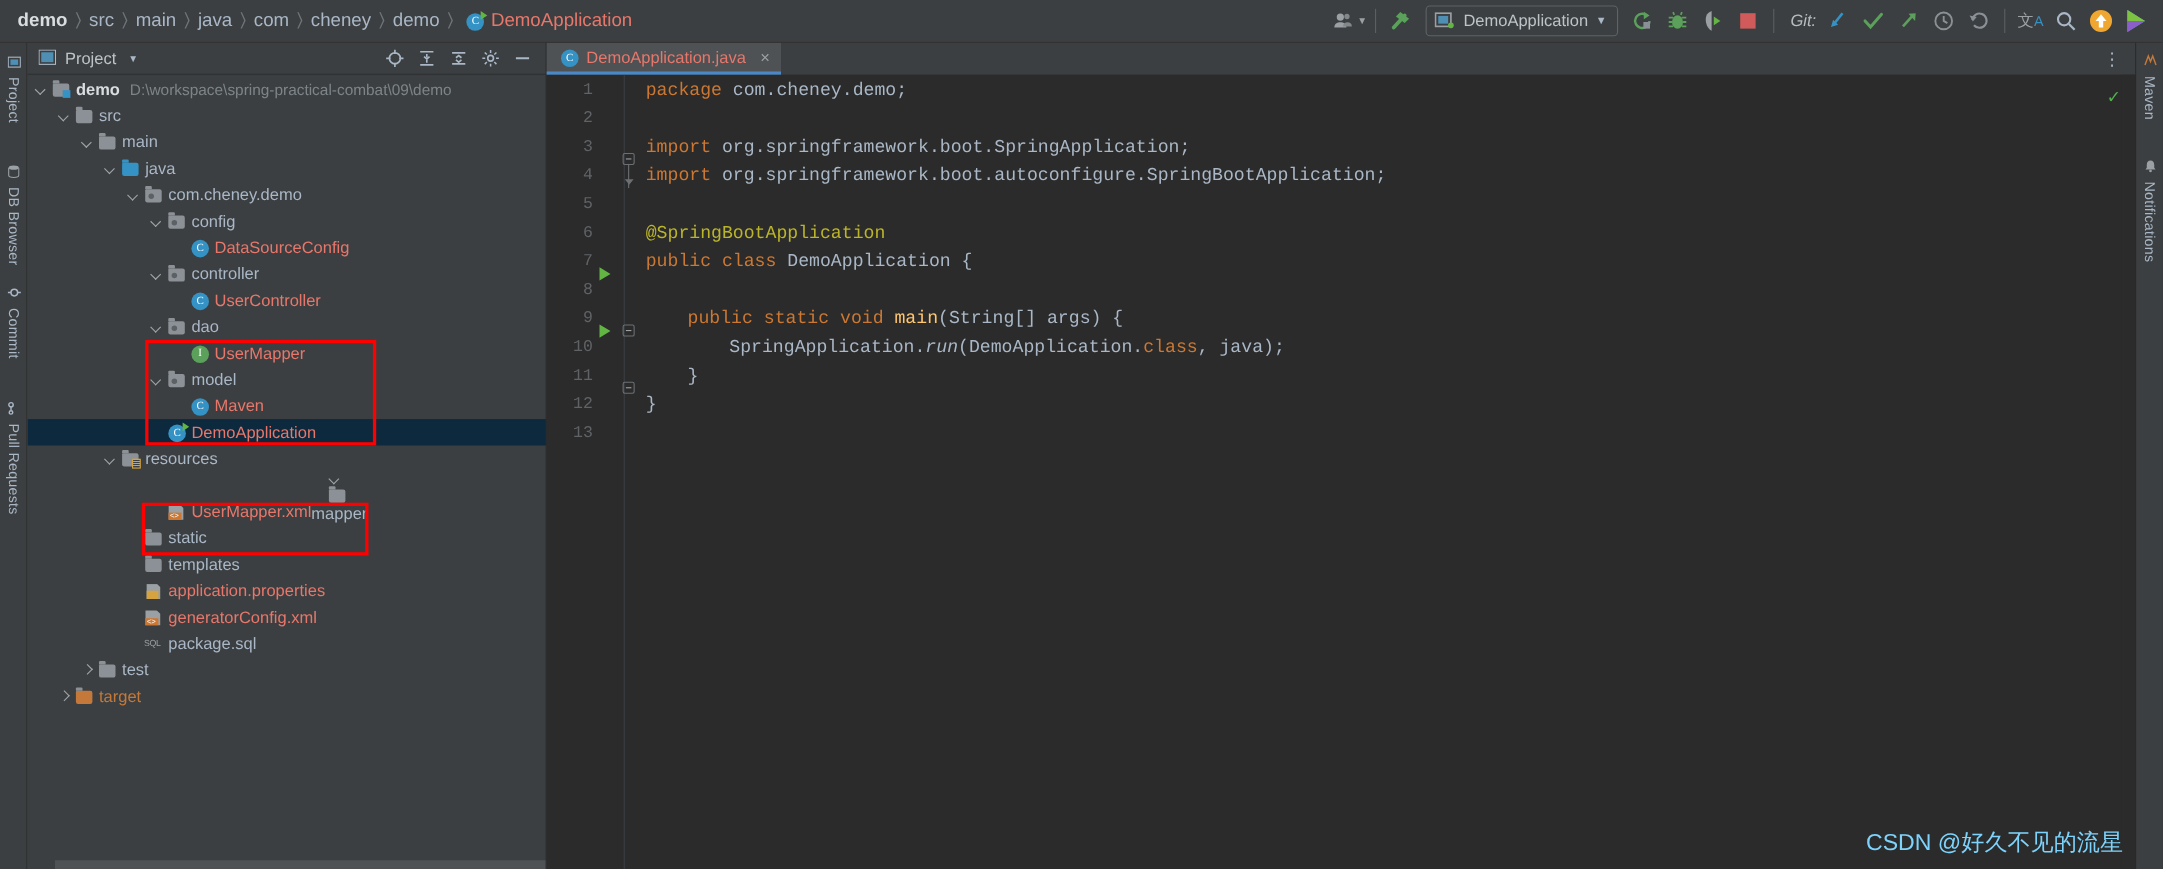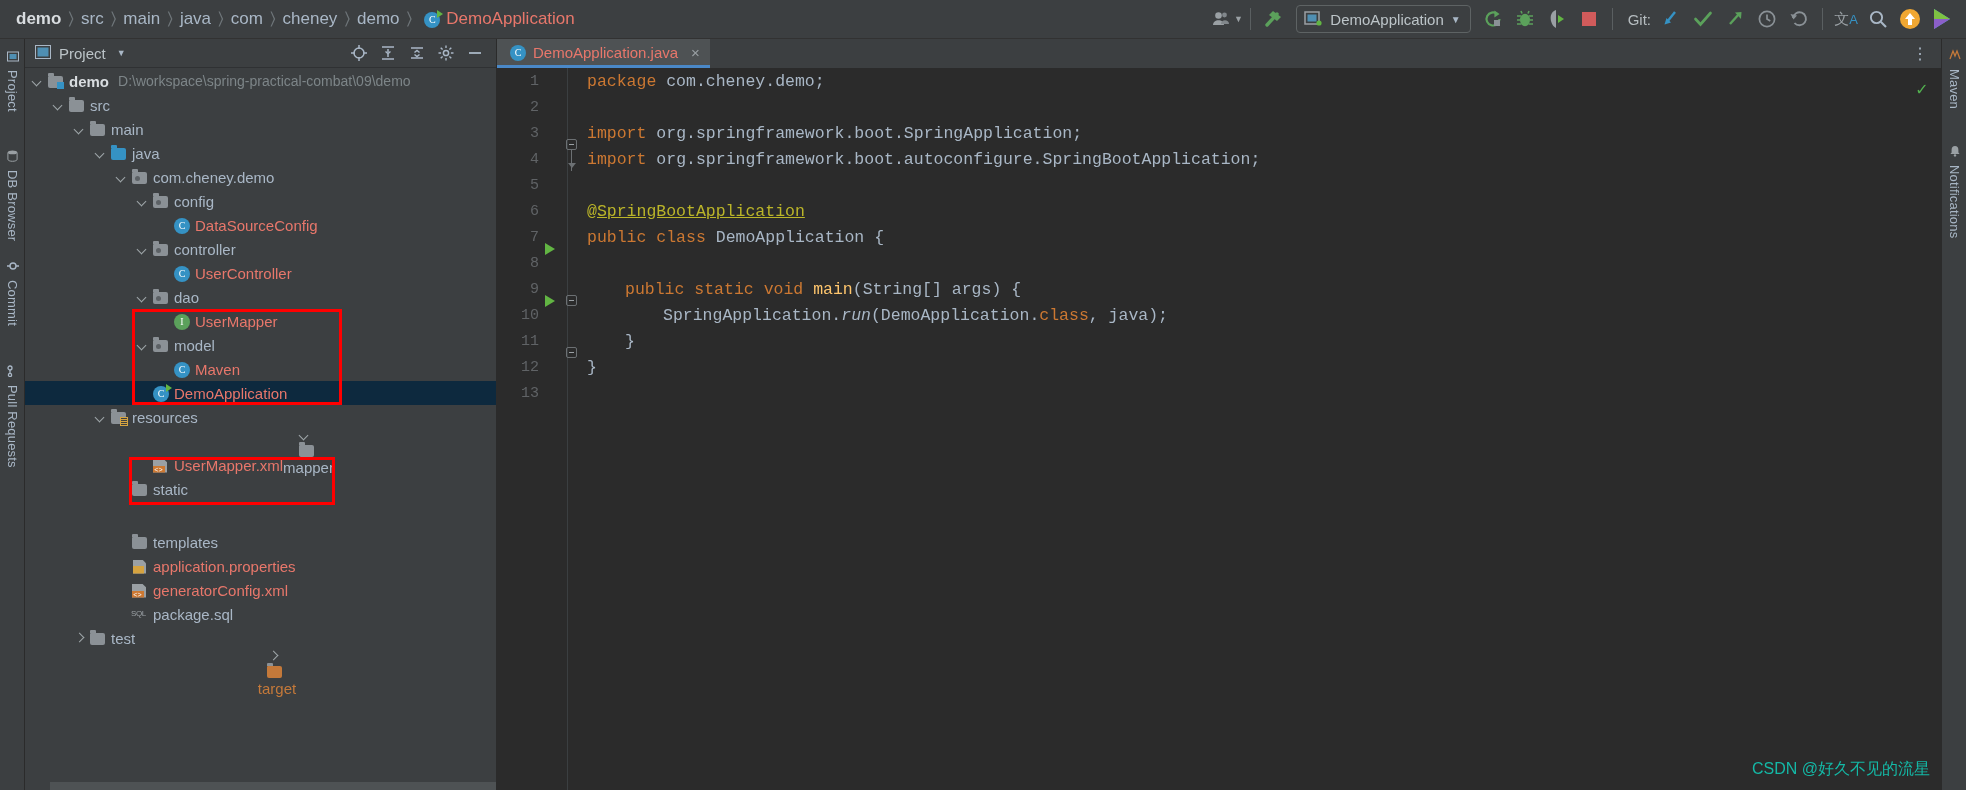--- a/index.html
+++ b/index.html
@@ -33,21 +33,21 @@
     color: #a9b7c6; font-size: 15px; position: relative;
   }
   .vdiv { width: 1px; height: 22px; background: #5a5f61; margin: 0 7px; }
 
   .runconfig {
     display: flex; align-items: center; gap: 7px;
     border: 1px solid #5e6364; border-radius: 4px;
     height: 28px; padding: 0 9px 0 7px; margin: 0 6px;
     color: #bcc4c8; font-size: 15px;
   }
-  .gitlabel { color: #b6bdc0; font-size: 15px; padding: 0 4px 0 8px; }
+  .gitlabel { color: #b6bdc0; font-size: 15px; padding: 0 4px 0 8px; font-style: italic; }
 
   
   #leftrail {
     position: absolute; left: 0; top: 39px; width: 25px; height: 751px;
     background: #3c3f41; border-right: 1px solid #2b2b2b;
   }
   #rightrail {
     position: absolute; right: 0; top: 39px; width: 25px; height: 751px;
     background: #3c3f41; border-left: 1px solid #2b2b2b;
   }
@@ -210,30 +210,30 @@
     content: ""; position: absolute; left: 2px; top: 4px; width: 5px; height: 1px; background: #9aa0a4;
   }
   .foldline { position: absolute; left: 8px; top: 16px; width: 1px; height: 22px; background: #6c7073; }
   .foldtip { position: absolute; left: 5px; top: 30px; width: 0; height: 0;
     border-style: solid; border-width: 5px 4px 0 4px;
     border-color: #6c7073 transparent transparent transparent; }
   .vline { position: absolute; left: 70px; top: 0; width: 1px; height: 722px; background: #3b3f41; }
 
   .k  { color: #cc7832; }       
   .s  { color: #a9b7c6; }       
-  .a  { color: #bbb529; text-decoration: underline; }
+  .a  { color: #bbb529; }
   .fn { color: #ffc66d; }
   .it { color: #a9b7c6; font-style: italic; }
 
   #checkmark { position: absolute; right: 14px; top: 10px; color: #52b04f; font-size: 18px; }
   #editor-scroll-right { position: absolute; right: 0; top: 29px; width: 12px; height: 722px; background: #2b2b2b; }
 
   
   #watermark {
-    position: absolute; right: 36px; bottom: 10px; color: #14b8a6; font-size: 16px;
+    position: absolute; right: 36px; bottom: 10px; color: #7dd3fc; font-size: 21px;
     font-family: "Liberation Sans", sans-serif;
   }
   
   #bottomstrip { position:absolute; left:25px; bottom:0; width:472px; height:8px; background:#4e5254; }
 </style>
 </head>
 <body>
 
 <div id="topbar">
   <div class="crumbs">
@@ -626,21 +626,21 @@
     </div>
 
     <div class="row" style="padding-left:90px;text-align:right;">
       <span class="arrow none"></span>
       <span class="ic">
           <span class="folder"></span>
         </span>
       <span class="lbl">static</span>
     </div>
 
-    <div class="row" style="padding-left:90px;margin-top:29px;">
+    <div class="row" style="padding-left:90px;">
       <span class="arrow none"></span>
       <span class="ic">
           <span class="folder"></span>
         </span>
       <span class="lbl">templates</span>
     </div>
 
     <div class="row" style="padding-left:90px;">
       <span class="arrow none"></span>
       <span class="ic">
@@ -666,21 +666,21 @@
     </div>
 
     <div class="row" style="padding-left:48px;">
       <span class="arrow closed"></span>
       <span class="ic">
           <span class="folder"></span>
         </span>
       <span class="lbl">test</span>
     </div>
 
-    <div class="row" style="padding-left:27px;flex-direction:column;">
+    <div class="row" style="padding-left:27px;">
       <span class="arrow closed"></span>
       <span class="ic">
           <span class="folder" style="background:#c4793a;"></span>
         </span>
       <span class="lbl" style="color:#c4793a;">target</span>
     </div>
 
     <div class="redbox" style="left:107px; top:240px; width:210px; height:96px;"></div>
     <div class="redbox" style="left:104px; top:388px; width:206px; height:48px;"></div>
   </div>

